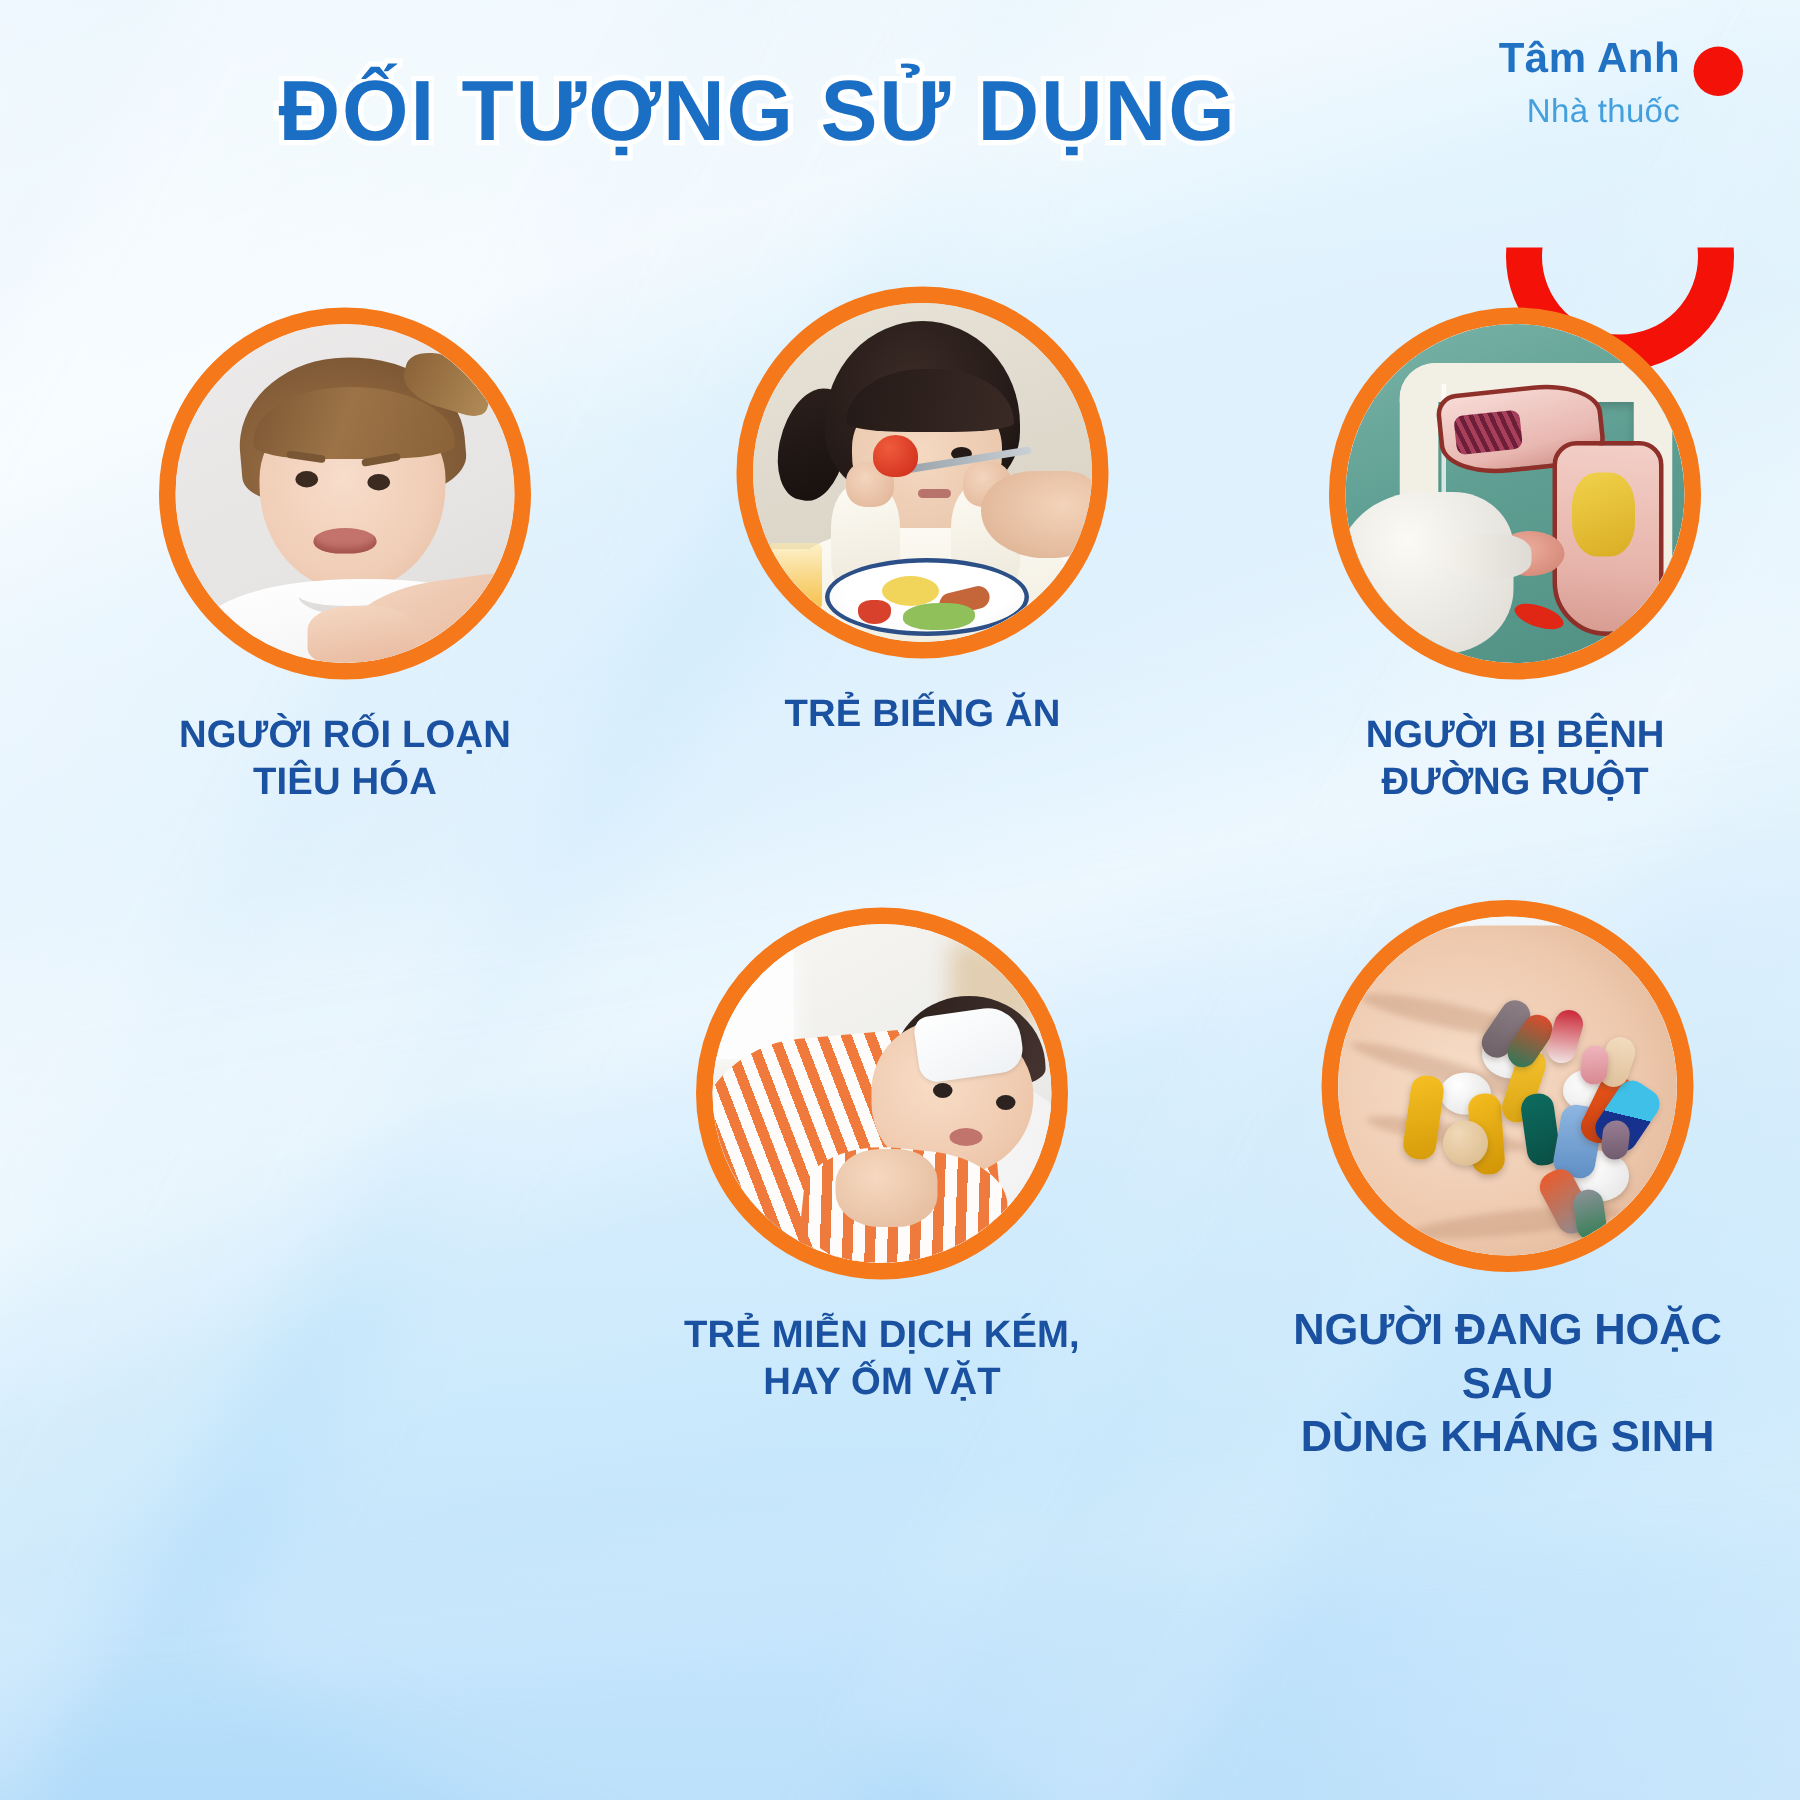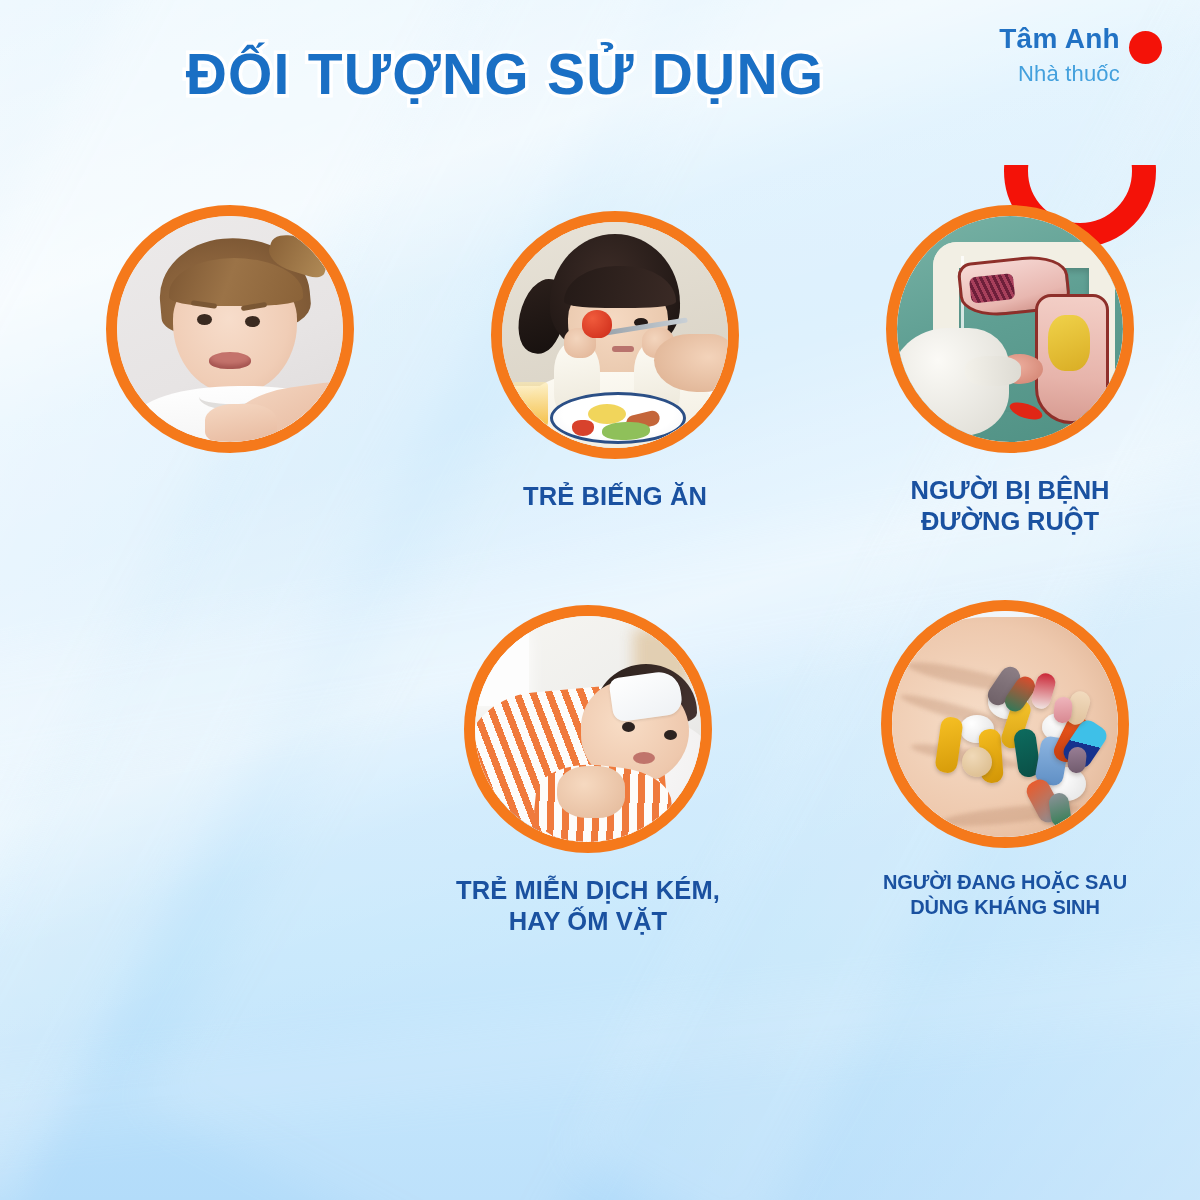--- a/index.html
+++ b/index.html
@@ -87,29 +87,29 @@
   .photo { position:absolute; inset:0; overflow:hidden; border-radius:50%; }
   .caption {
     margin-top:22px; text-align:center;
     font-size:25.5px; font-weight:bold; line-height:1.23;
     color:#1a51a0; letter-spacing:.1px;
     white-space:pre-line;
   }
 
   
   #cell0 { left:80px;  top:205px; }
-  #cell1 { left:465px; top:211px; }
+  #cell1 { left:465px; top:191px; }
   #cell2 { left:860px; top:205px; }
   
   #cell3 { left:85px;  top:588px; }
   #cell4 { left:438px; top:605px; }
   #cell5 { left:855px; top:600px; }
 
   #cell2 .caption, #cell5 .caption { letter-spacing:-0.1px; }
-  #cell5 .caption { font-size:20px; }
+  #cell5 .caption { font-size:29px; }
 
   
 
   
   .p-boy { background:linear-gradient(155deg,#eceaea 0%,#e7e4e4 60%,#dedbdb 100%); }
   .p-boy .hair {
     position:absolute; left:42px; top:22px; width:150px; height:96px;
     background:radial-gradient(ellipse at 40% 75%,#9b7347 0%,#87603a 55%,#6f4d2d 100%);
     border-radius:60% 72% 40% 44% / 78% 82% 34% 30%;
     transform:rotate(-5deg);
@@ -417,20 +417,22 @@
           <div class="brow r"></div>
         <div class="eye l"></div>
           <div class="eye r"></div>
         <div class="mouth"></div>
         <div class="shirt"></div>
         <div class="collar"></div>
         <div class="arm"></div>
         <div class="hand"></div>
       </div>
     </div>
+    <div class="caption">NGƯỜI RỐI LOẠN
+TIÊU HÓA</div>
   </div>
 
   <div class="cell" id="cell1">
     <div class="ring">
       <div class="photo p-girl">
         <div class="wall"></div>
         <div class="table"></div>
         <div class="tail"></div>
         <div class="hair"></div>
         <div class="face"></div>

